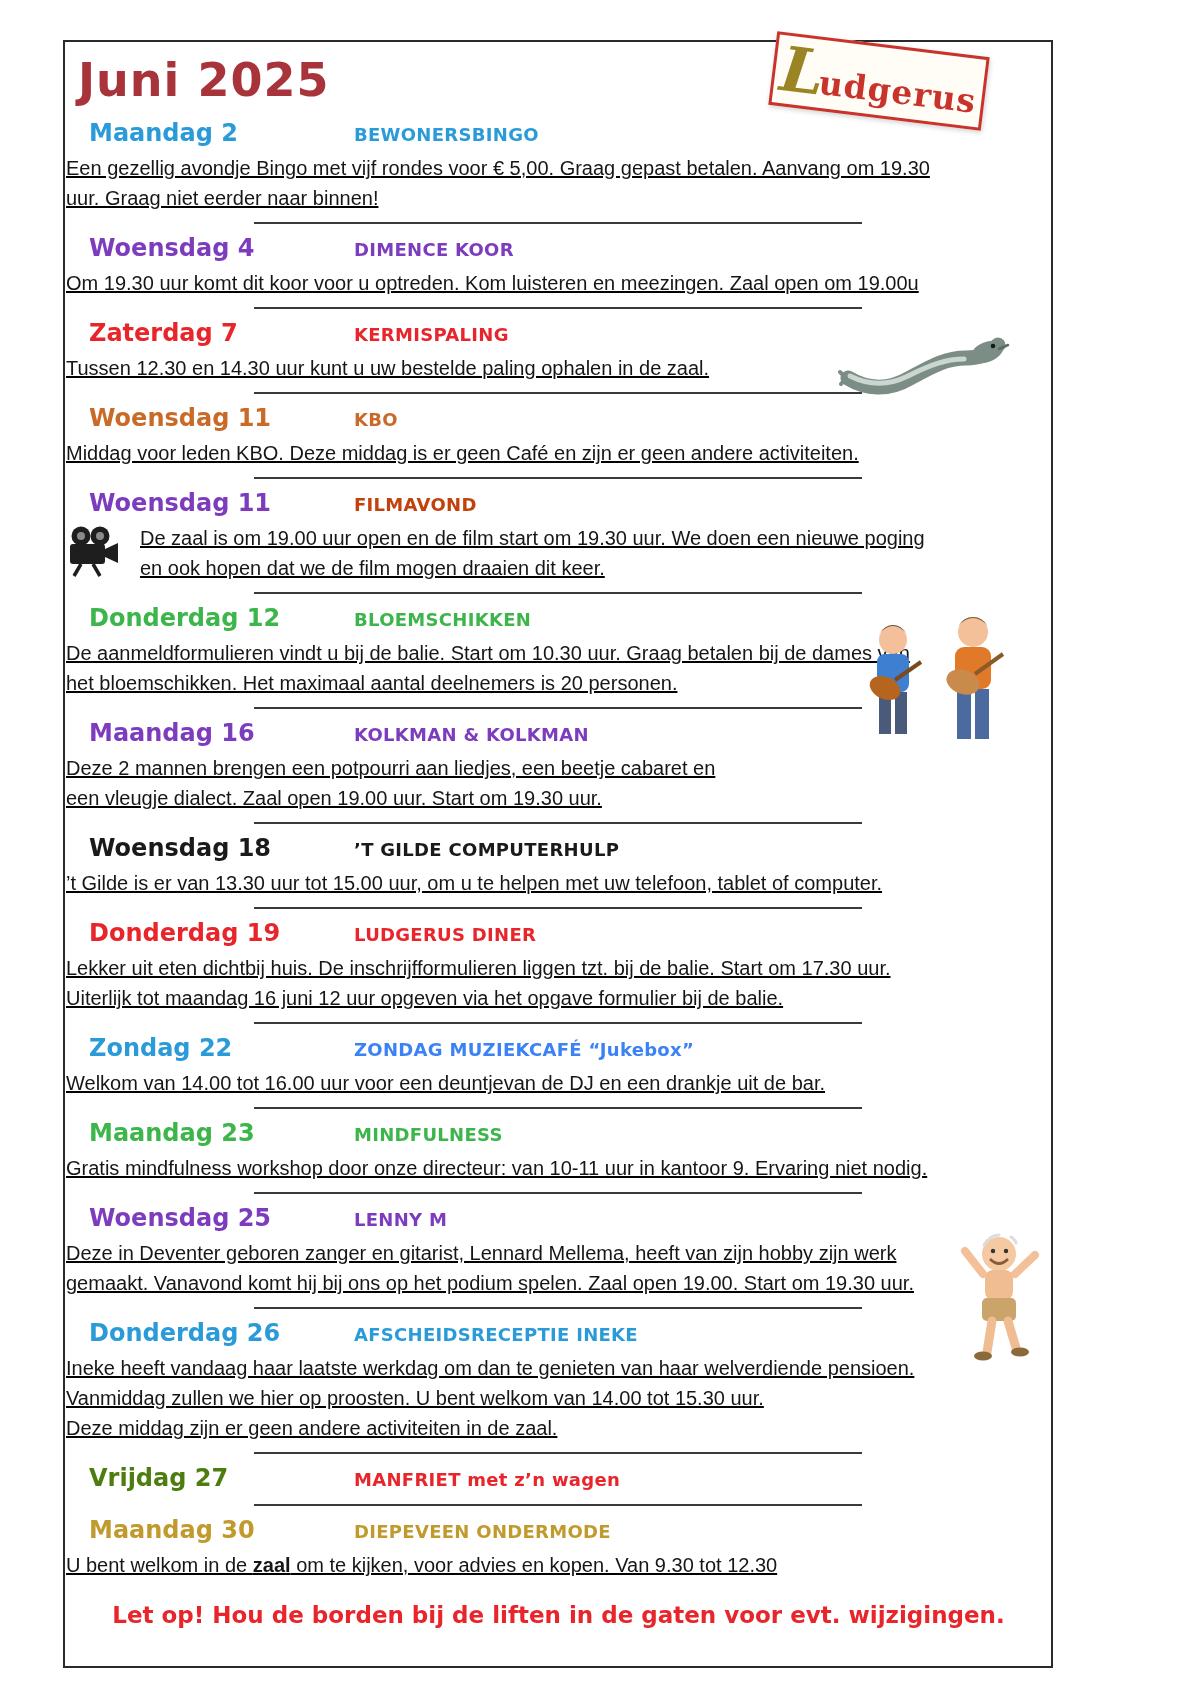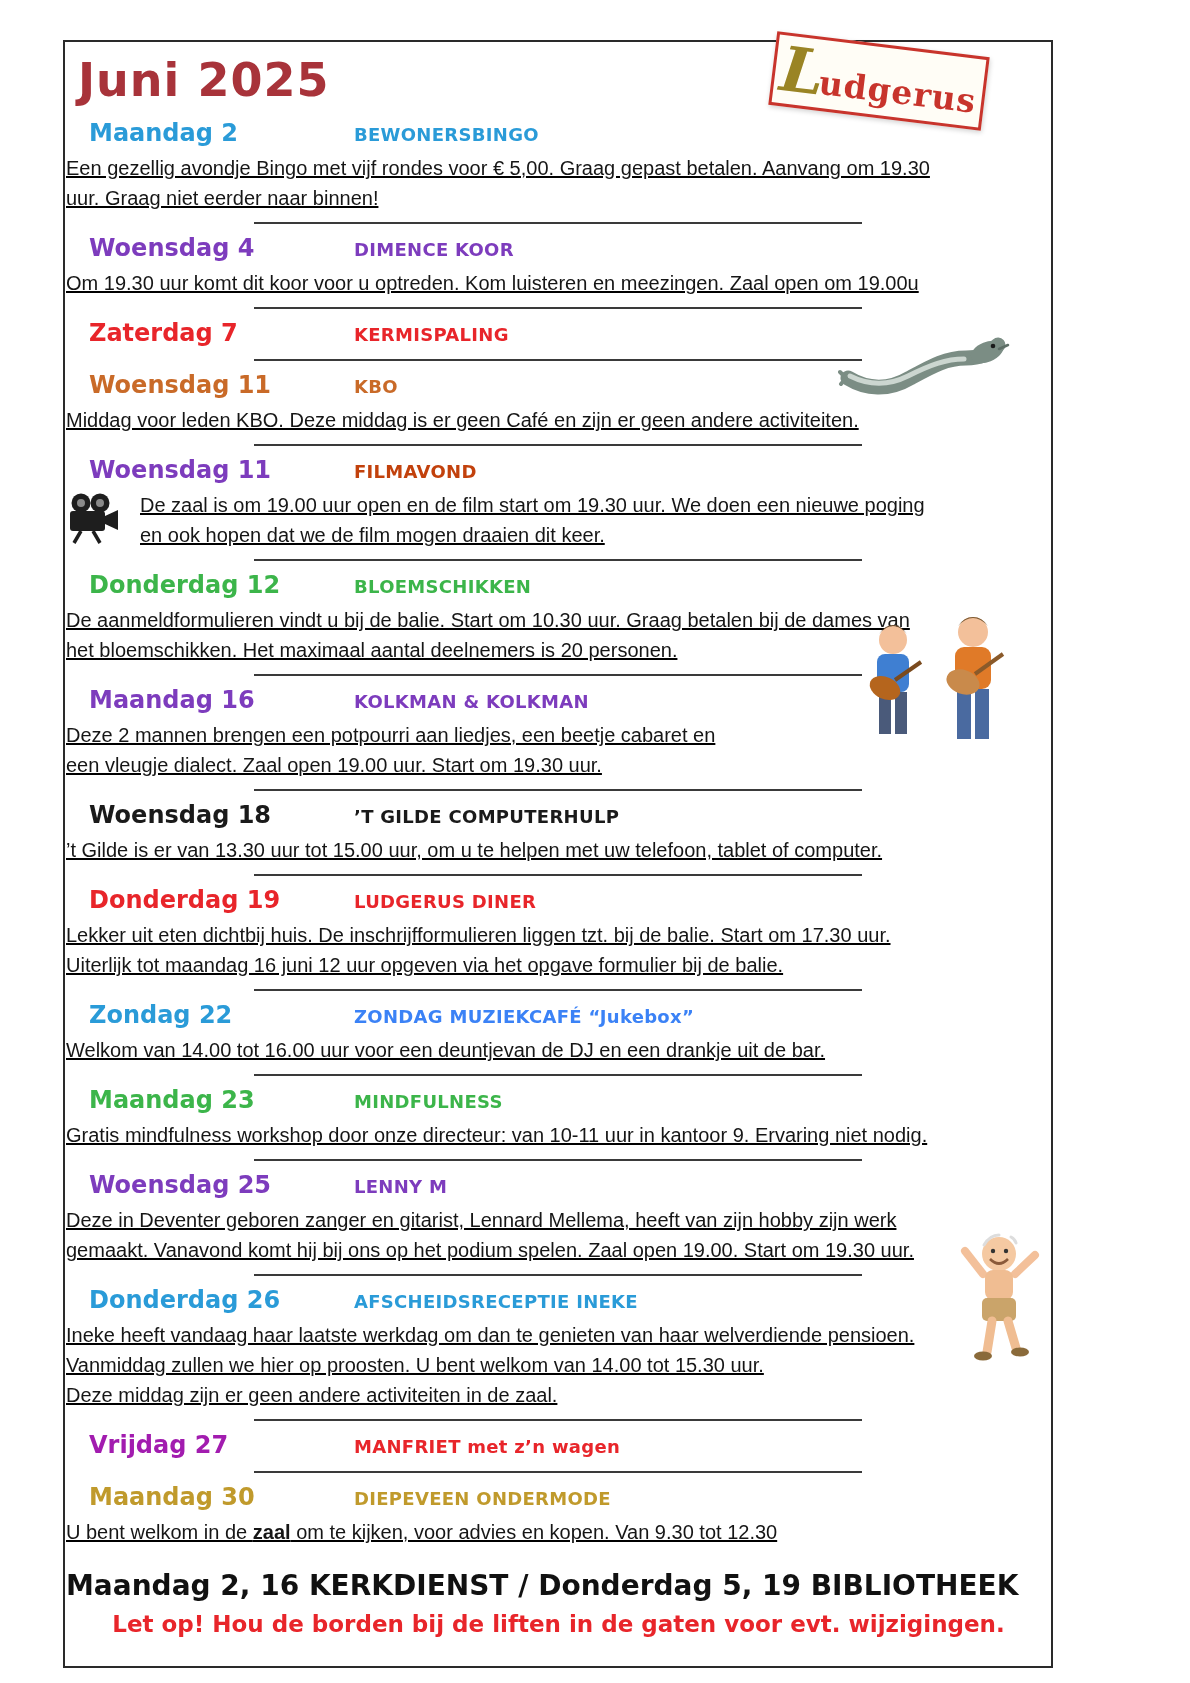--- a/index.html
+++ b/index.html
@@ -162,20 +162,24 @@
       <div class="event-body">Om 19.30 uur komt dit koor voor u optreden. Kom luisteren en meezingen. Zaal open om 19.00u</div>
     </div>
     <hr class="rule">
   </div>
 
   <div class="event">
     <div class="event-head">
       <span class="event-date" style="color: rgb(232, 37, 42);">Zaterdag 7</span>
       <span class="event-title" style="color: rgb(232, 37, 42);">KERMISPALING</span>
     </div>
+    <div class="event-bodywrap">
+
+      <div class="event-body">Tussen 12.30 en 14.30 uur kunt u uw bestelde paling ophalen in de zaal.</div>
+    </div>
     <hr class="rule">
   </div>
 
   <div class="event">
     <div class="event-head">
       <span class="event-date" style="color: rgb(201, 106, 40);">Woensdag 11</span>
       <span class="event-title" style="color: rgb(201, 106, 40);">KBO</span>
     </div>
     <div class="event-bodywrap">
 
@@ -305,40 +309,39 @@
 
       <div class="event-body" style="max-width: 900px;">Ineke heeft vandaag haar laatste werkdag om dan te genieten van haar welverdiende pensioen.
 Vanmiddag zullen we hier op proosten. U bent welkom van 14.00 tot 15.30 uur.
 Deze middag zijn er geen andere activiteiten in de zaal.</div>
     </div>
     <hr class="rule">
   </div>
 
   <div class="event">
     <div class="event-head">
-      <span class="event-date" style="color: #a21caf;">Vrijdag 27</span>
+      <span class="event-date" style="color: #4d7c0f;">Vrijdag 27</span>
       <span class="event-title" style="color: rgb(232, 37, 42);">MANFRIET met z’n wagen</span>
     </div>
     <hr class="rule">
   </div>
 
   <div class="event">
     <div class="event-head">
       <span class="event-date" style="color: rgb(192, 154, 44);">Maandag 30</span>
       <span class="event-title" style="color: rgb(192, 154, 44);">DIEPEVEEN ONDERMODE</span>
     </div>
     <div class="event-bodywrap">
 
       <div class="event-body"><span>U bent welkom in de </span><span style="font-weight: bold;">zaal</span><span> om te kijken, voor advies en kopen. Van 9.30 tot 12.30</span></div>
     </div>
 
   </div>
 </div>
     <div class="footer">
-      <div class="footer-main">Maandag 2, 16 KERKDIENST / Donderdag 5, 19 BIBLIOTHEEK</div>
       <div class="footer-note">Let op! Hou de borden bij de liften in de gaten voor evt. wijzigingen.</div>
     </div>
   </div>
 
   <svg class="illustration" style="left:838px; top:316px; width:172px; height:86px;" viewBox="0 0 172 86">
     <path d="M10 62 C28 73, 50 75, 72 62 C94 50, 108 42, 128 42 C142 42, 150 38, 160 29" fill="none" stroke="#7b8d84" stroke-width="15" stroke-linecap="round"></path>
     <path d="M12 60 C30 69, 50 70, 70 60 C92 49, 108 43, 126 43" fill="none" stroke="#ccd6d0" stroke-width="5" stroke-linecap="round"></path>
     <ellipse cx="149" cy="36" rx="17" ry="10" transform="rotate(-22 149 36)" fill="#7b8d84"></ellipse>
     <circle cx="155" cy="30" r="2.3" fill="#1a1a1a"></circle>
     <path d="M161 33 L170 29" stroke="#5d6e66" stroke-width="2.5" stroke-linecap="round"></path>

